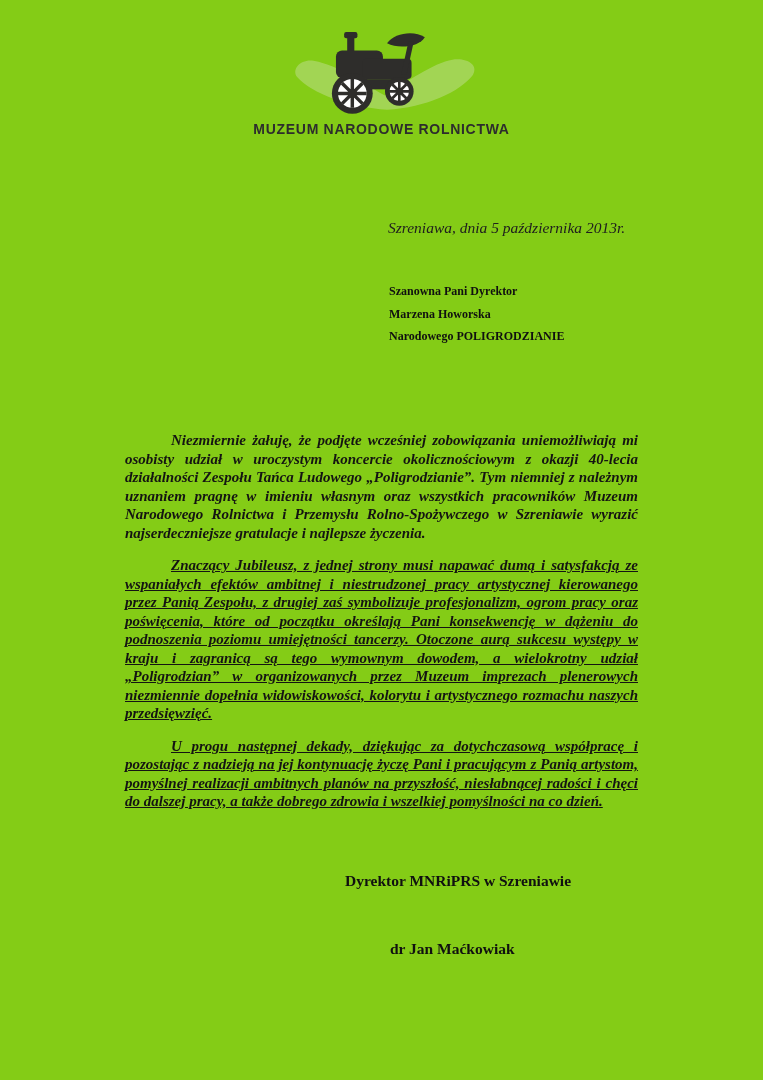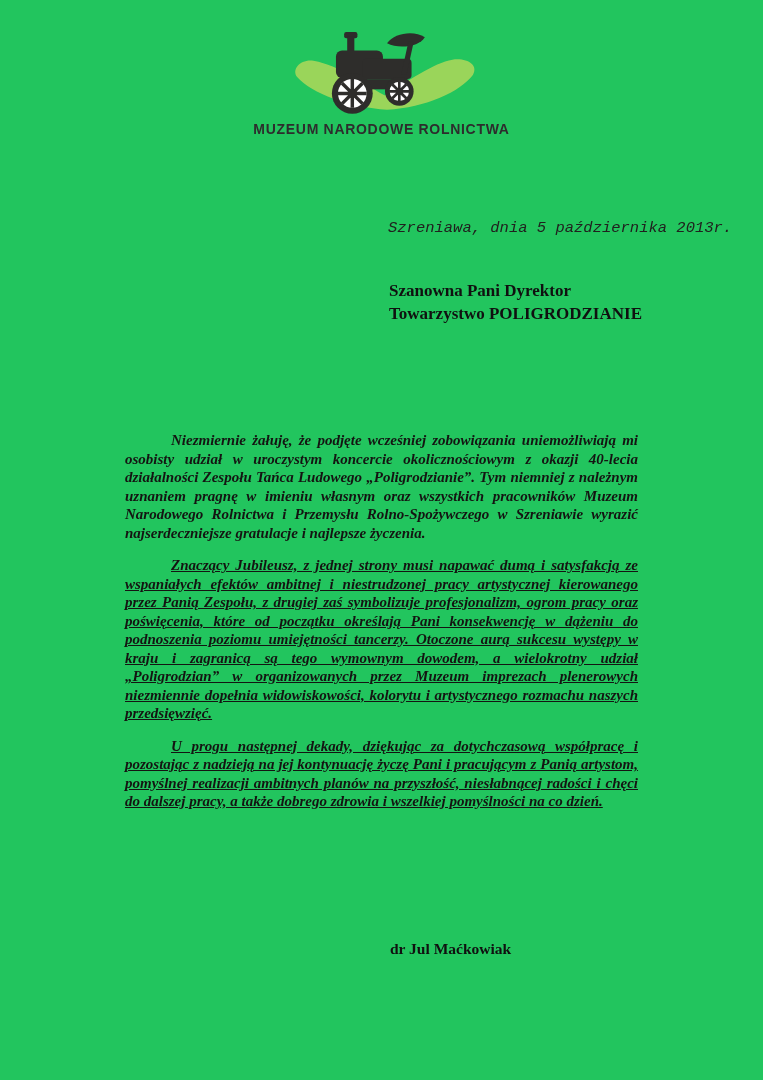--- a/index.html
+++ b/index.html
@@ -1,21 +1,21 @@
 <!DOCTYPE html>
 <html lang="pl"><head>
 <meta charset="utf-8">
 <style>
   html,body{margin:0;padding:0;}
   body{background:#ffffff;}
   .page{
     position:relative;
     width:763px;
     height:1080px;
-    background:#22c55e;
+    background:#84cc16;
     overflow:hidden;
     font-family:"Liberation Serif", serif;
     color:#161616;
   }
   .logo{
     position:absolute;
     left:291px; top:30px;
     width:188px; height:88px;
   }
   .org-name{
@@ -29,27 +29,26 @@
     letter-spacing:0.7px;
     color:#2d2d2d;
   }
   .dateline{
     position:absolute;
     left:388px; top:219px;
     font-style:italic;
     font-size:15.5px;
     color:#20201e;
     white-space:nowrap;
-    font-family:Liberation Mono, monospace;
   }
   .recipient{
     position:absolute;
     left:389px; top:280px;
     font-weight:bold;
-    font-size:17px;
+    font-size:12px;
     line-height:22.5px;
     color:#101010;
   }
   .body-text{
     position:absolute;
     left:121px; top:427px;
     width:521px;
     font-weight:bold;
     font-style:italic;
     font-size:15px;
@@ -119,24 +118,26 @@
   </svg>
 
   <div class="org-name">
     <div>MUZEUM NARODOWE ROLNICTWA</div>
   </div>
 
   <div class="dateline">Szreniawa, dnia 5 października 2013r.</div>
 
   <div class="recipient">
     <div>Szanowna Pani Dyrektor</div>
-    <div>Towarzystwo POLIGRODZIANIE</div>
+    <div>Marzena Howorska</div>
+    <div>Narodowego POLIGRODZIANIE</div>
   </div>
 
   <div class="body-text">
     <p>Niezmiernie żałuję, że podjęte wcześniej zobowiązania uniemożliwiają mi osobisty udział w uroczystym koncercie okolicznościowym z okazji 40-lecia działalności Zespołu Tańca Ludowego „Poligrodzianie”. Tym niemniej z należnym uznaniem pragnę w imieniu własnym oraz wszystkich pracowników Muzeum Narodowego Rolnictwa i Przemysłu Rolno-Spożywczego w Szreniawie wyrazić najserdeczniejsze gratulacje i najlepsze życzenia.</p>
     <p>Znaczący Jubileusz, z jednej strony musi napawać dumą i satysfakcją ze wspaniałych efektów ambitnej i niestrudzonej pracy artystycznej kierowanego przez Panią Zespołu, z drugiej zaś symbolizuje profesjonalizm, ogrom pracy oraz poświęcenia, które od początku określają Pani konsekwencję w dążeniu do podnoszenia poziomu umiejętności tancerzy. Otoczone aurą sukcesu występy w kraju i zagranicą są tego wymownym dowodem, a wielokrotny udział „Poligrodzian” w organizowanych przez Muzeum imprezach plenerowych niezmiennie dopełnia widowiskowości, kolorytu i artystycznego rozmachu naszych przedsięwzięć.</p>
     <p>U progu następnej dekady, dziękując za dotychczasową współpracę i pozostając z nadzieją na jej kontynuację życzę Pani i pracującym z Panią artystom, pomyślnej realizacji ambitnych planów na przyszłość, niesłabnącej radości i chęci do dalszej pracy, a także dobrego zdrowia i wszelkiej pomyślności na co dzień.</p>
   </div>
 
-  <div class="sig-name">dr Jul Maćkowiak</div>
+  <div class="sig-title">Dyrektor MNRiPRS w Szreniawie</div>
+  <div class="sig-name">dr Jan Maćkowiak</div>
 
 </div>
 
 </body></html>

